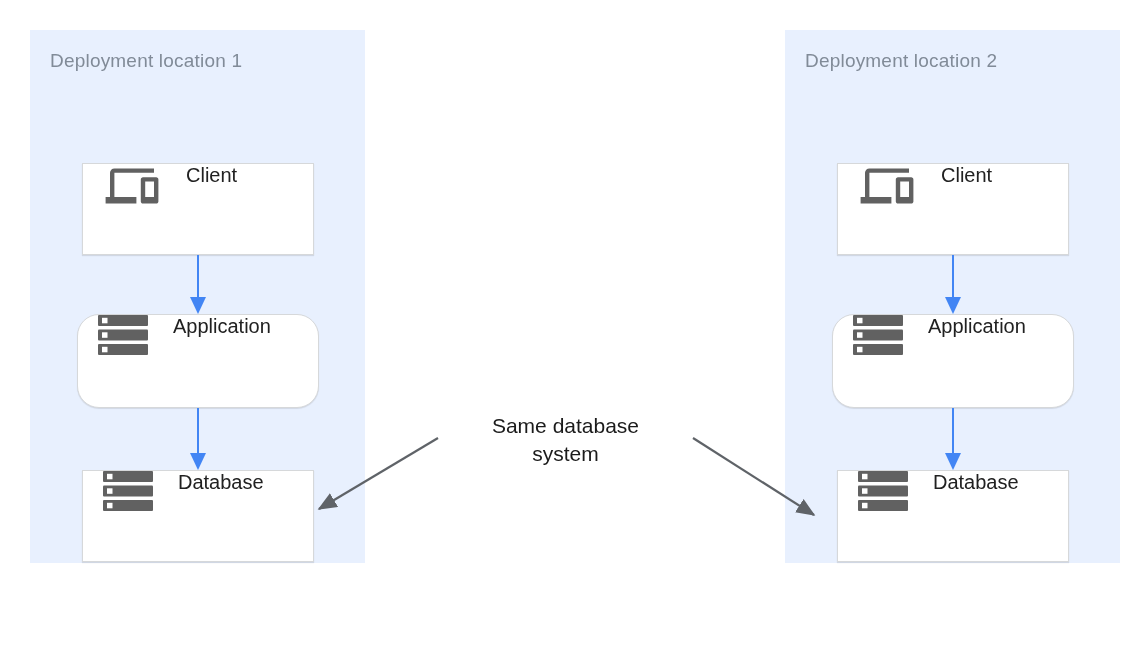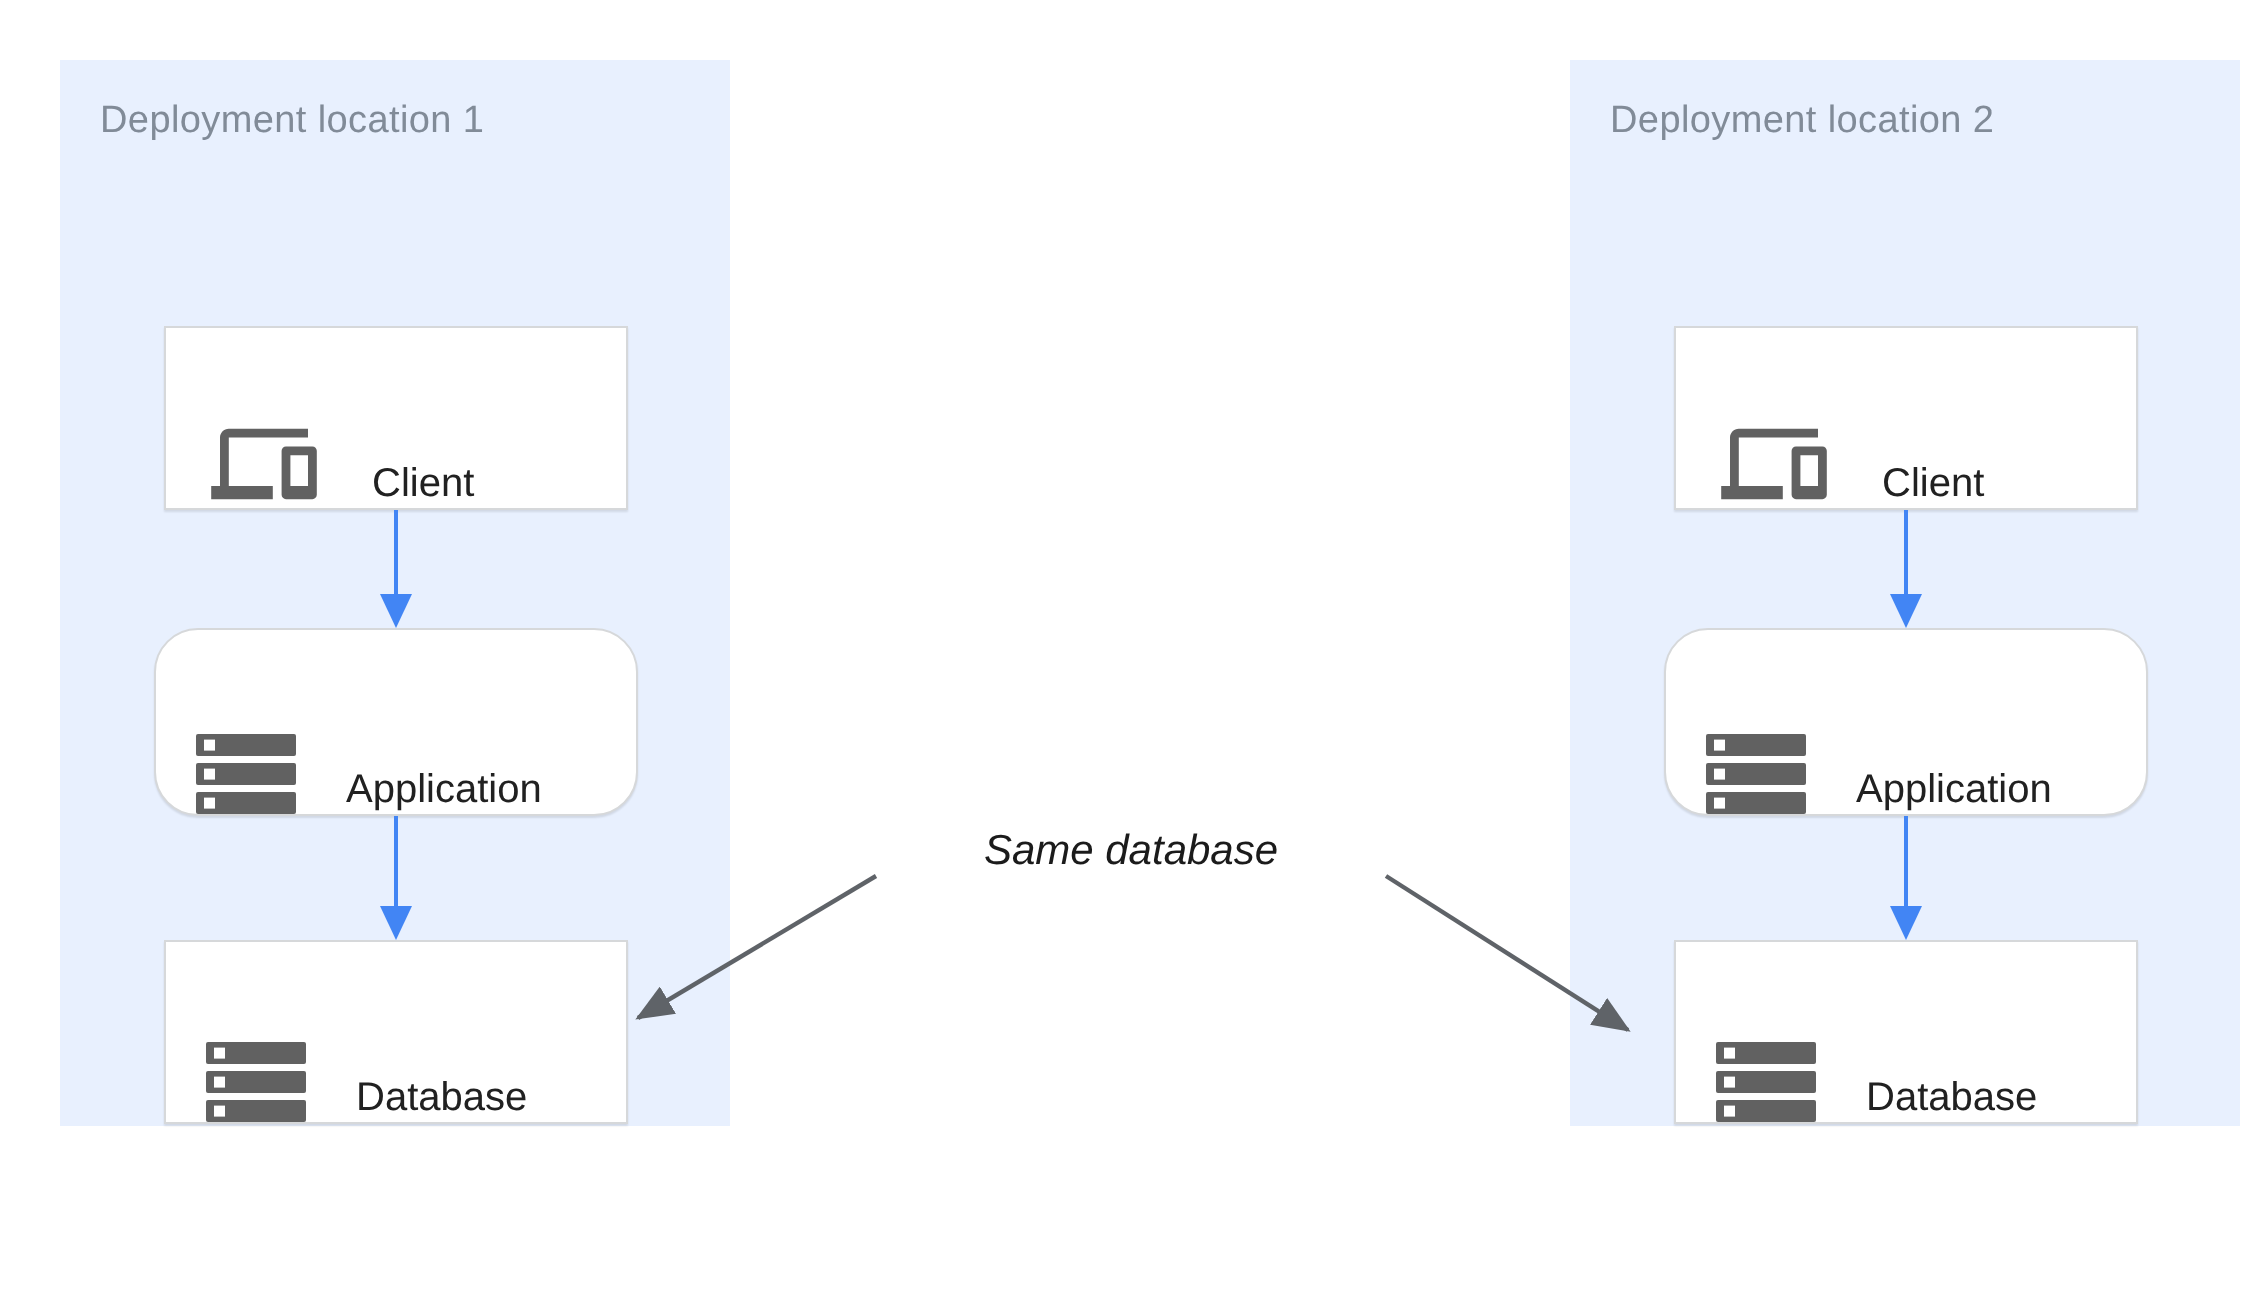--- a/index.html
+++ b/index.html
@@ -40,21 +40,21 @@
     letter-spacing:.2px;
   }
   .node{
     position:absolute;
     left:52px;
     width:232px;height:92px;
     background:var(--box-bg);
     border:1px solid var(--box-border);
     box-shadow:0 1px 1px rgba(0,0,0,.10);
     display:flex;
-    align-items:flex-end;
+    align-items:flex-start;
   }
   .node-client{top:133px;}
   .node-application{top:284px;left:47px;width:242px;height:94px;border-radius:22px;}
   .node-database{top:440px;}
   .node .icon{
     margin-left:20px;
     display:flex;align-items:center;justify-content:center;
     color:var(--icon-gray);
     flex:0 0 auto;
   }
@@ -75,21 +75,20 @@
   .flow-arrow line{stroke:var(--flow-arrow);stroke-width:2;}
   .flow-arrow polygon{fill:var(--flow-arrow);}
   .annotation{
     position:absolute;
     left:465px;top:412px;
     width:201px;
     text-align:center;
     font-size:21px;
     line-height:28px;
     color:var(--annotation-text);
-    font-style:italic;
   }
   .overlay{
     position:absolute;
     left:0;top:0;
     width:1132px;height:648px;
     pointer-events:none;
   }
   .overlay line{stroke:var(--annotation-arrow);stroke-width:2.2;}
   .ann-head{fill:var(--annotation-arrow);}
 </style>
@@ -211,20 +210,21 @@
             <rect x="4" y="31.8" width="5.5" height="5.5"></rect>
           </g>
         </svg>
       </span>
       <span class="node-label">Database</span>
     </div>
   </section>
 
   <div class="annotation">
     <div>Same database</div>
+    <div>system</div>
   </div>
 
   <svg class="overlay" viewBox="0 0 1132 648">
     <defs>
       <marker id="annHead" viewBox="0 0 12 10" refX="11" refY="5" markerWidth="19" markerHeight="16" markerUnits="userSpaceOnUse" orient="auto">
         <path class="ann-head" d="M0 0 L12 5 L0 10 z"></path>
       </marker>
     </defs>
     <line x1="438" y1="438" x2="319" y2="509" marker-end="url(#annHead)"></line>
     <line x1="693" y1="438" x2="814" y2="515" marker-end="url(#annHead)"></line>

